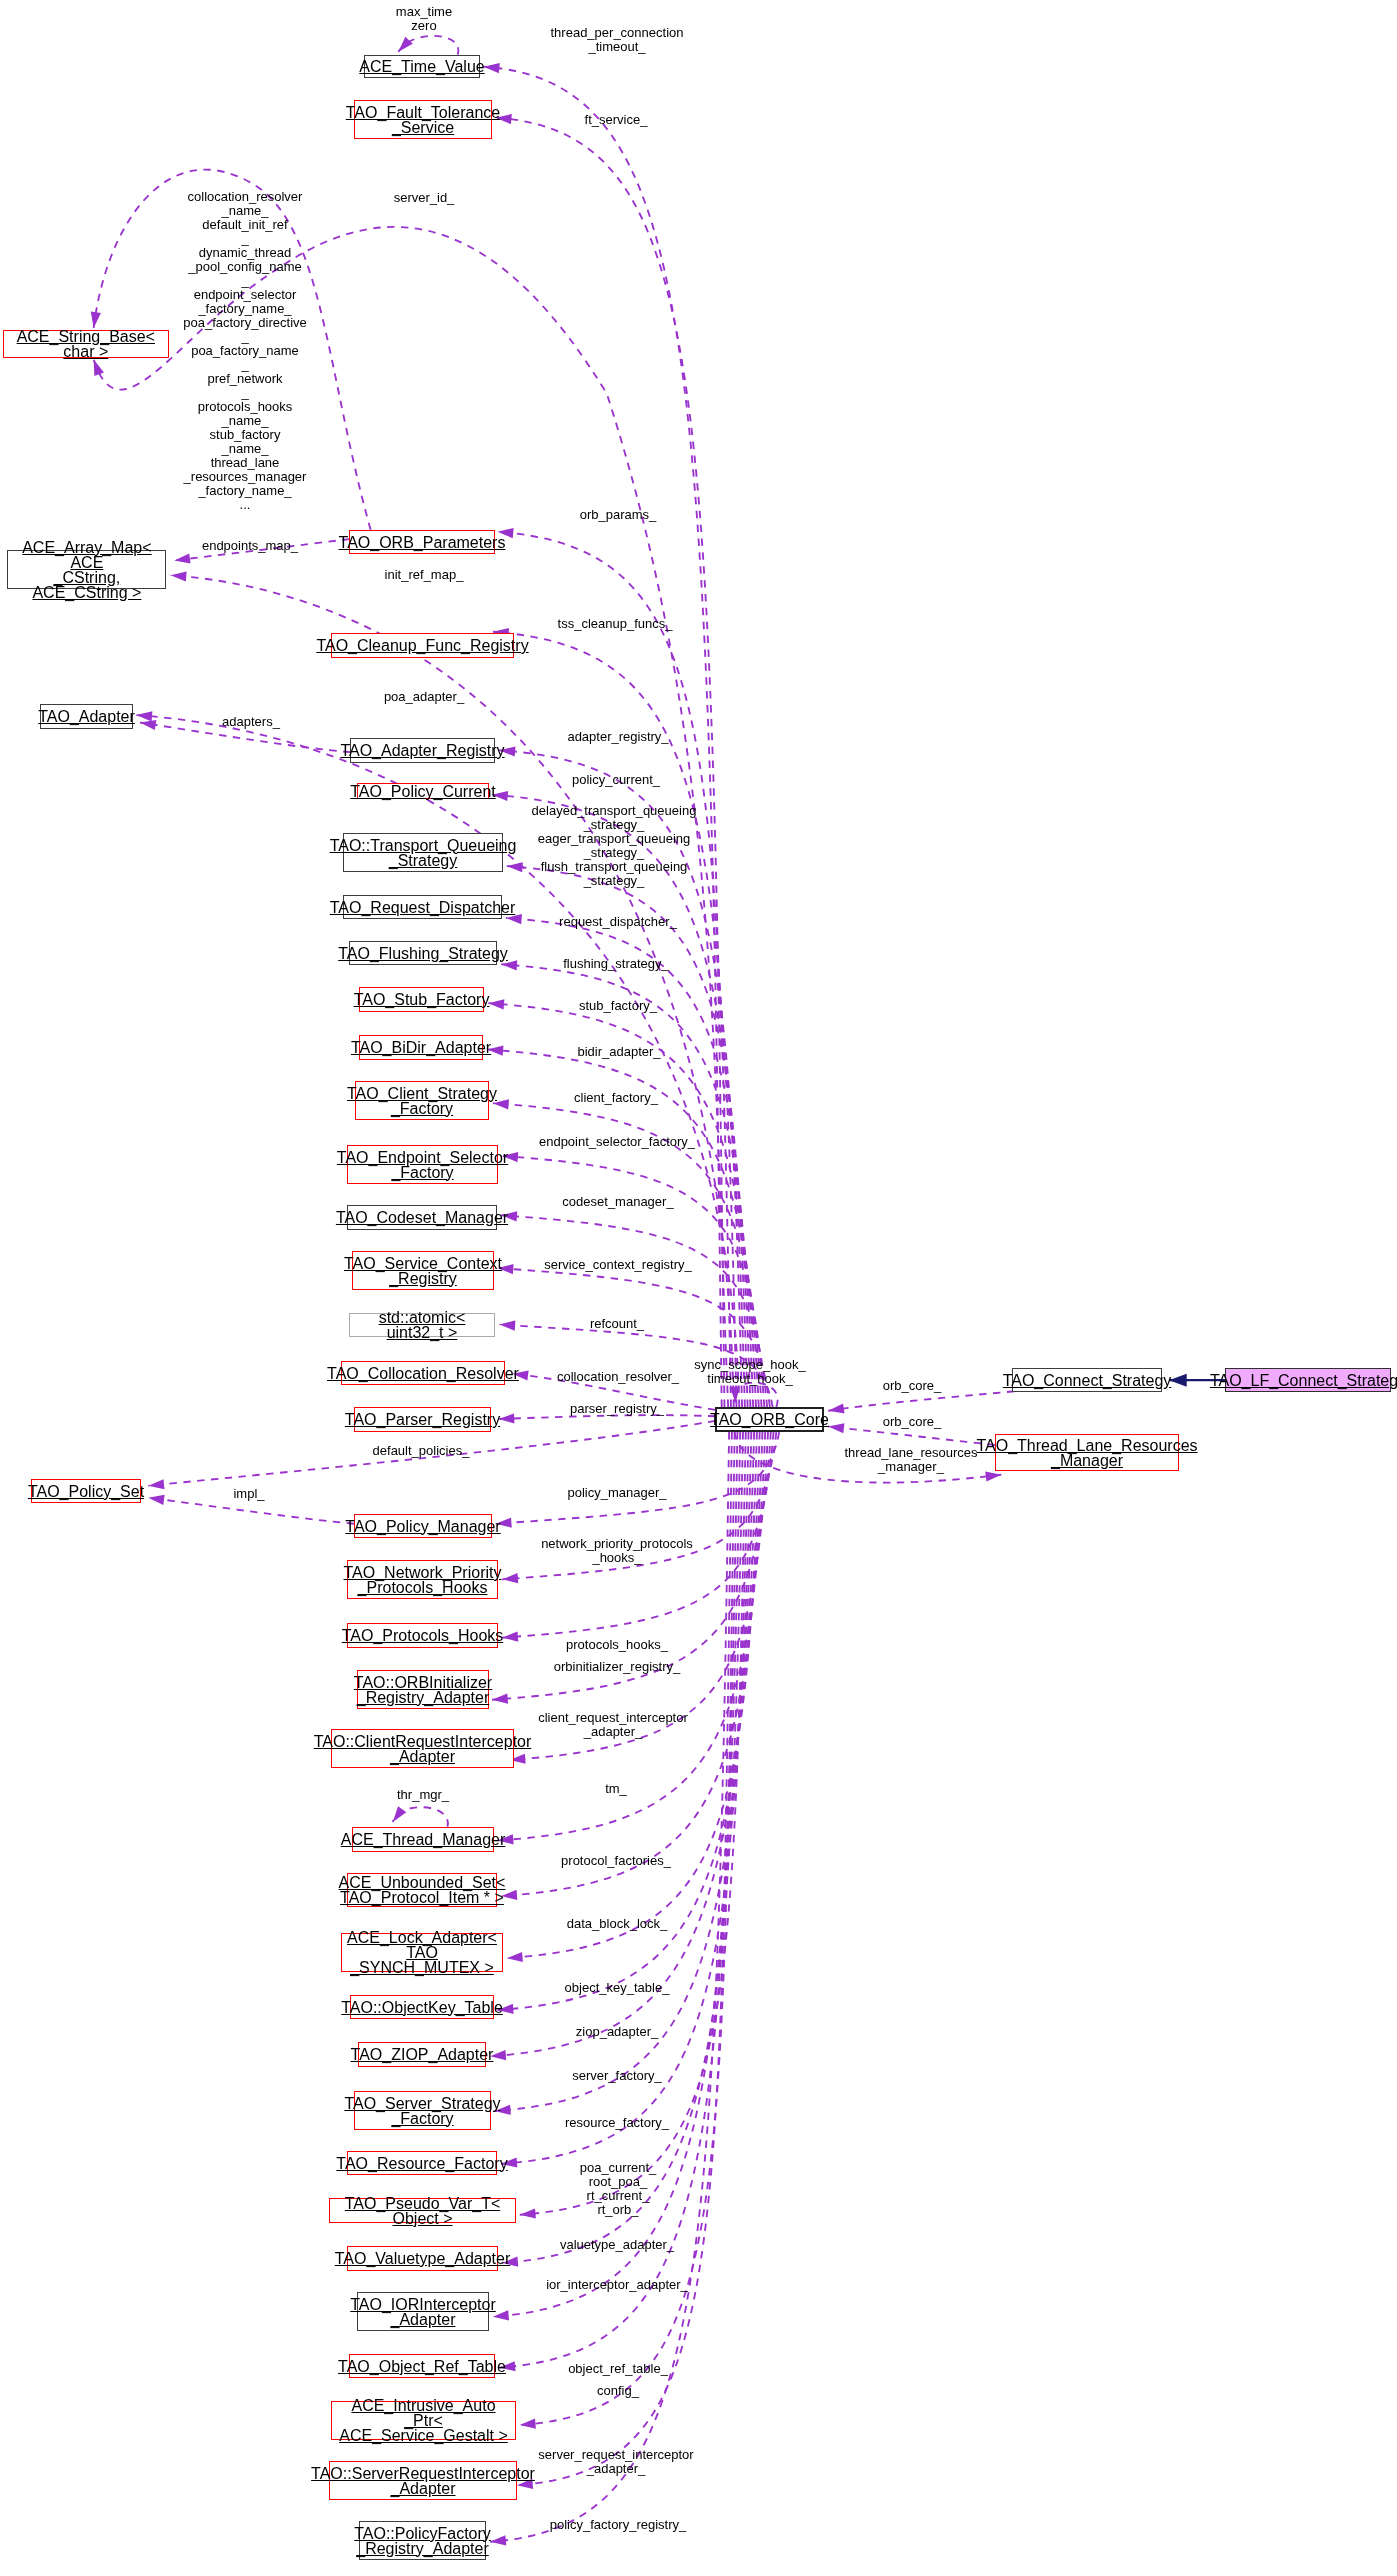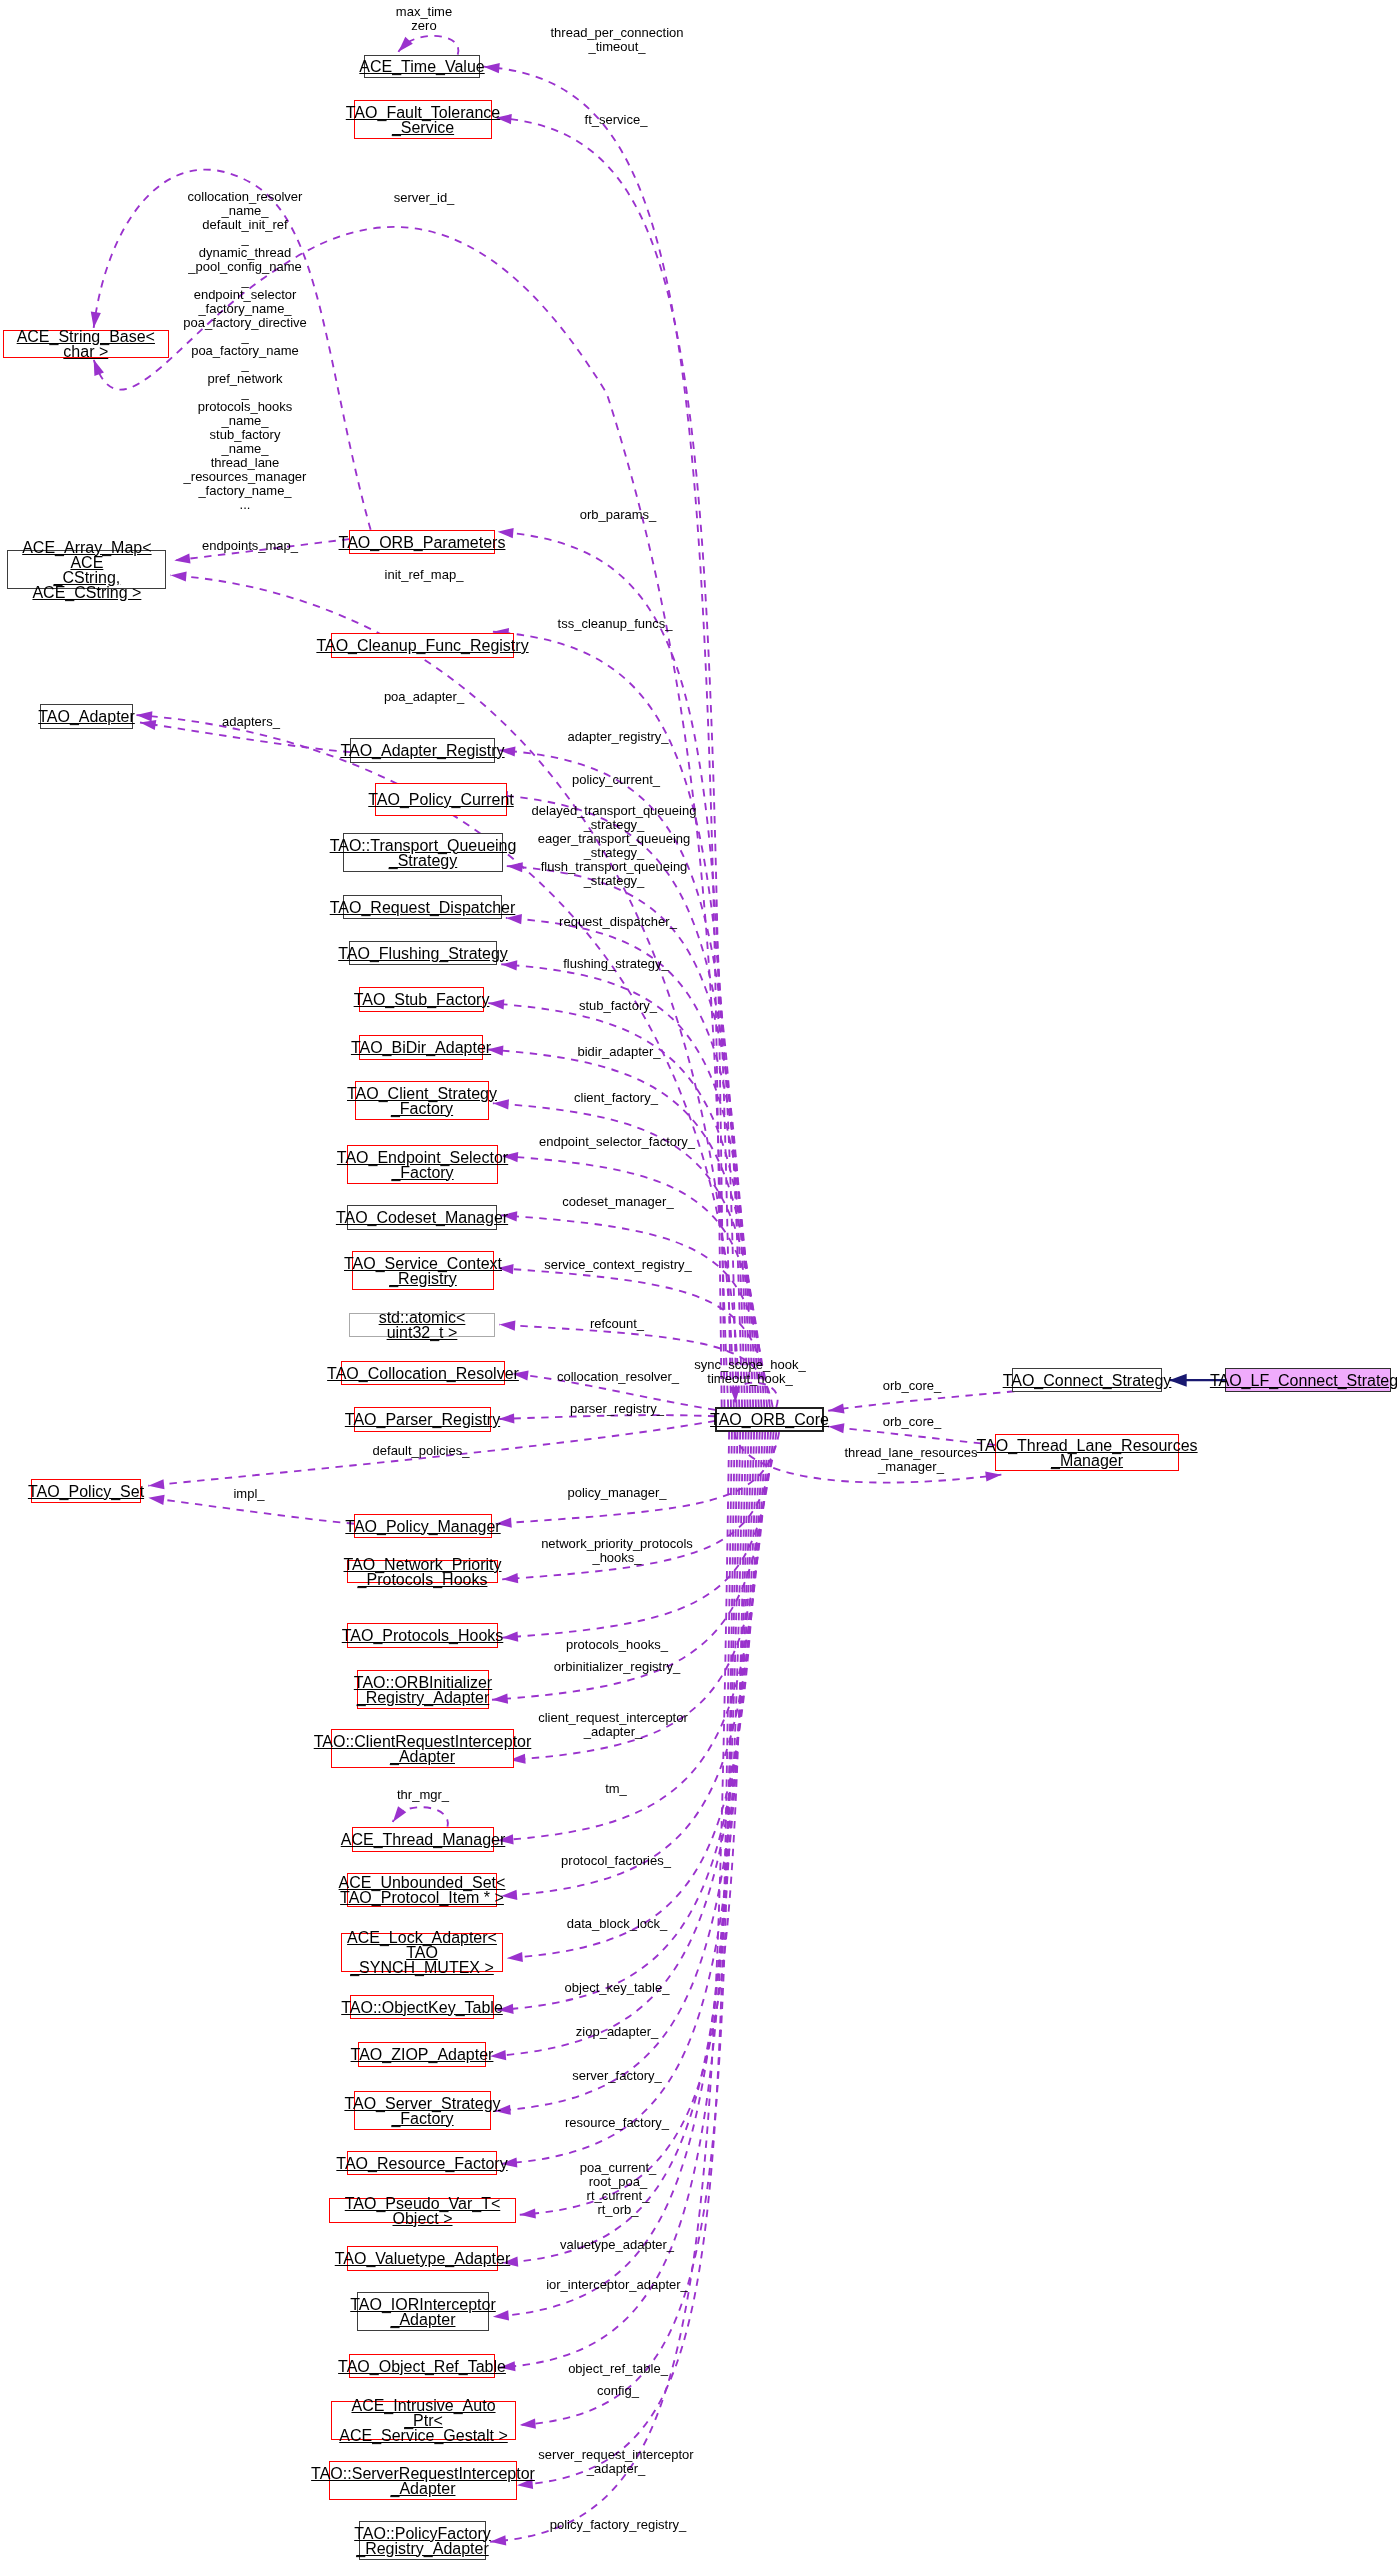--- a/index.html
+++ b/index.html
@@ -232,40 +232,40 @@
     <div class="node ext" style="left: 364px; top: 55px; width: 116px; height: 23px;">ACE_Time_Value</div>
     <div class="node red" style="left: 354px; top: 100px; width: 138px; height: 39px;">TAO_Fault_Tolerance
 _Service</div>
     <div class="node red" style="left: 2.8px; top: 330px; width: 166px; height: 28px;">ACE_String_Base&lt; char &gt;</div>
     <div class="node red" style="left: 349px; top: 530px; width: 146px; height: 24px;">TAO_ORB_Parameters</div>
     <div class="node ext" style="left: 7.4px; top: 550px; width: 159px; height: 39px;">ACE_Array_Map&lt; ACE
 _CString, ACE_CString &gt;</div>
     <div class="node red" style="left: 331px; top: 633px; width: 183px; height: 25px;">TAO_Cleanup_Func_Registry</div>
     <div class="node ext" style="left: 40px; top: 704px; width: 93px; height: 25px;">TAO_Adapter</div>
     <div class="node ext" style="left: 350px; top: 738px; width: 145px; height: 25px;">TAO_Adapter_Registry</div>
-    <div class="node red" style="left: 375px; top: 783px; width: 132px; height: 33px;">TAO_Policy_Current</div>
+    <div class="node red" style="left: 357px; top: 783px; width: 132px; height: 16px;">TAO_Policy_Current</div>
     <div class="node ext" style="left: 343px; top: 833px; width: 160px; height: 39px;">TAO::Transport_Queueing
 _Strategy</div>
     <div class="node ext" style="left: 343px; top: 895px; width: 159px; height: 24px;">TAO_Request_Dispatcher</div>
     <div class="node ext" style="left: 349px; top: 941px; width: 148px; height: 24px;">TAO_Flushing_Strategy</div>
     <div class="node red" style="left: 359px; top: 987px; width: 125px; height: 25px;">TAO_Stub_Factory</div>
     <div class="node red" style="left: 359px; top: 1035px; width: 124px; height: 25px;">TAO_BiDir_Adapter</div>
     <div class="node red" style="left: 355px; top: 1081px; width: 134px; height: 39px;">TAO_Client_Strategy
 _Factory</div>
     <div class="node red" style="left: 347px; top: 1145px; width: 151px; height: 39px;">TAO_Endpoint_Selector
 _Factory</div>
     <div class="node ext" style="left: 347px; top: 1205px; width: 150px; height: 25px;">TAO_Codeset_Manager</div>
     <div class="node red" style="left: 352px; top: 1251px; width: 142px; height: 39px;">TAO_Service_Context
 _Registry</div>
     <div class="node gray" style="left: 349px; top: 1313px; width: 146px; height: 24px;">std::atomic&lt; uint32_t &gt;</div>
     <div class="node red" style="left: 341px; top: 1361px; width: 164px; height: 24px;">TAO_Collocation_Resolver</div>
     <div class="node red" style="left: 354px; top: 1407px; width: 137px; height: 25px;">TAO_Parser_Registry</div>
     <div class="node red" style="left: 31px; top: 1479px; width: 110px; height: 24px;">TAO_Policy_Set</div>
     <div class="node red" style="left: 354px; top: 1514px; width: 138px; height: 24px;">TAO_Policy_Manager</div>
-    <div class="node red" style="left: 347px; top: 1560px; width: 151px; height: 23px;">TAO_Network_Priority
+    <div class="node red" style="left: 347px; top: 1560px; width: 151px; height: 39px;">TAO_Network_Priority
 _Protocols_Hooks</div>
     <div class="node red" style="left: 347px; top: 1623px; width: 151px; height: 25px;">TAO_Protocols_Hooks</div>
     <div class="node red" style="left: 357px; top: 1670px; width: 132px; height: 39px;">TAO::ORBInitializer
 _Registry_Adapter</div>
     <div class="node red" style="left: 331px; top: 1729px; width: 183px; height: 39px;">TAO::ClientRequestInterceptor
 _Adapter</div>
     <div class="node red" style="left: 352px; top: 1827px; width: 142px; height: 25px;">ACE_Thread_Manager</div>
     <div class="node red" style="left: 347px; top: 1873px; width: 150px; height: 34px;">ACE_Unbounded_Set&lt;
 TAO_Protocol_Item * &gt;</div>
     <div class="node red" style="left: 341px; top: 1933px; width: 162px; height: 39px;">ACE_Lock_Adapter&lt; TAO

